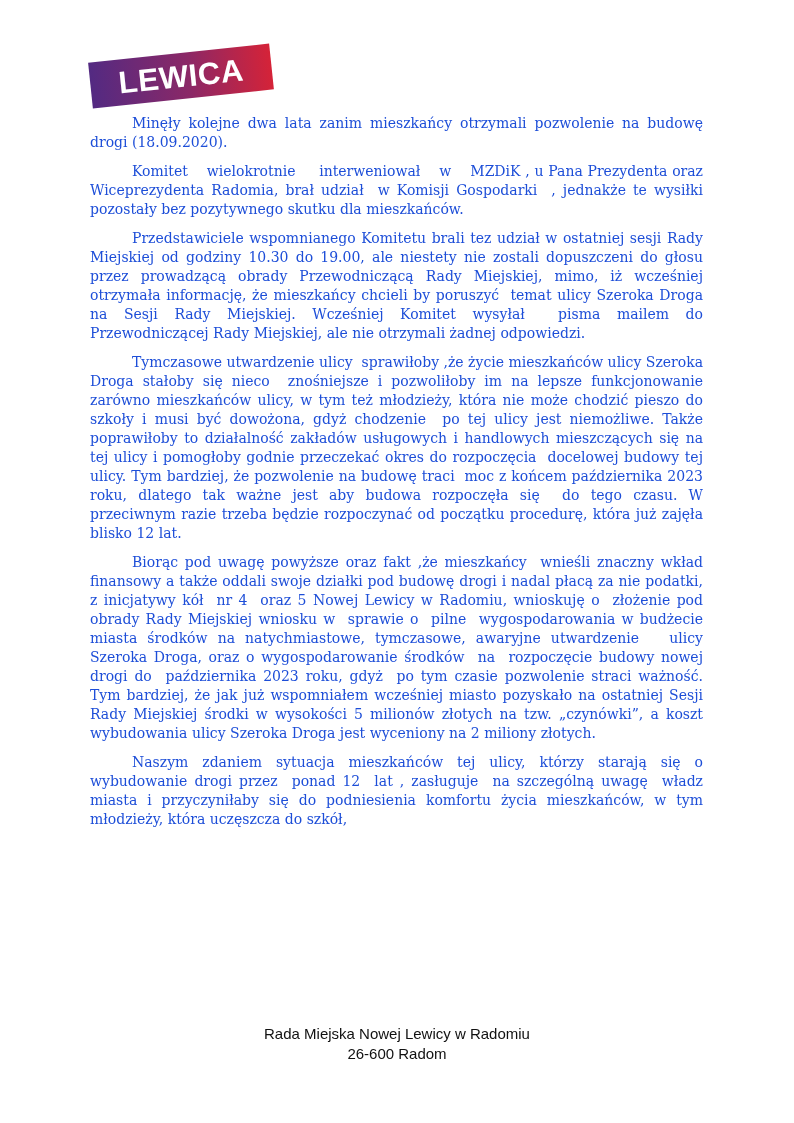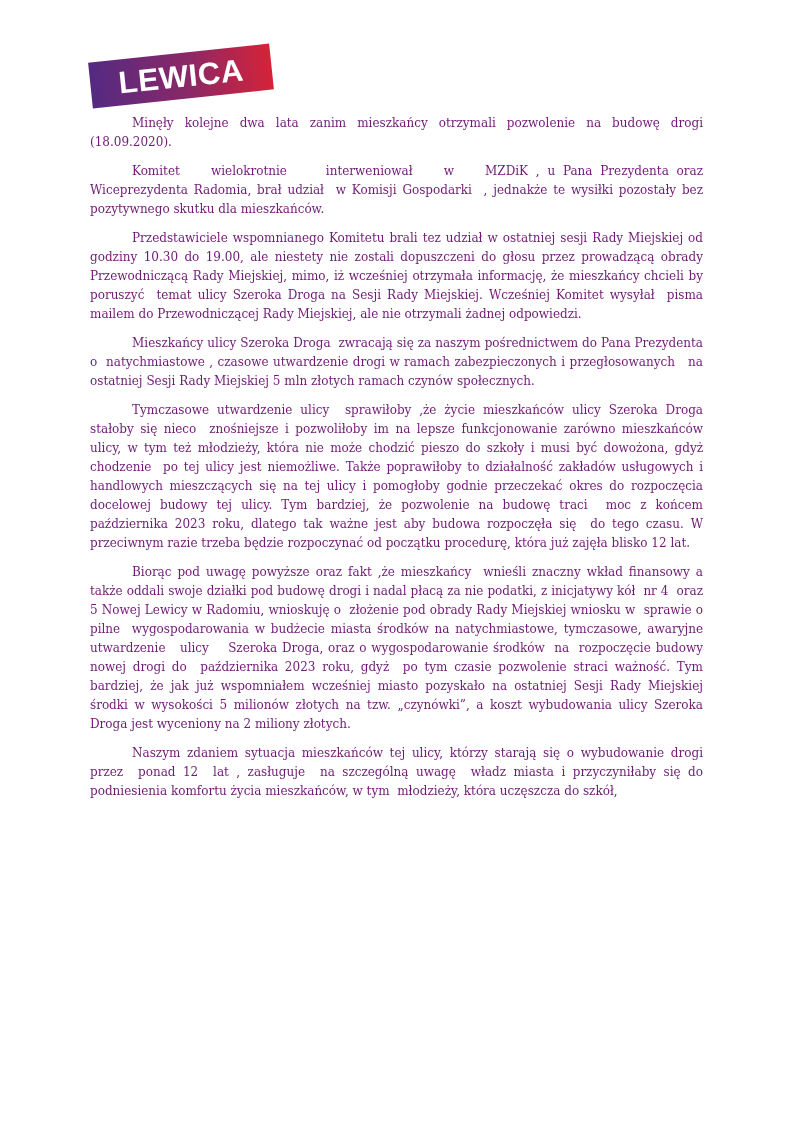--- a/index.html
+++ b/index.html
@@ -34,23 +34,23 @@
     line-height: 1;
     user-select: none;
   }
   
   .letter-body {
     position: absolute;
     left: 90px;
     top: 114px;
     width: 613px;
     font-family: "DejaVu Serif", serif;
-    font-size: 12px;
+    font-size: 14px;
     line-height: 19px;
-    color: #701a75;
+    color: #1d4ed8;
     text-align: justify;
   }
   .para {
     margin: 0 0 10px 0;
     text-indent: 42px;
     white-space: pre-wrap;
   }
   
   .letter-footer {
     position: absolute;
@@ -70,22 +70,23 @@
 <div class="page">
 
   <div class="logo-banner" style="background: linear-gradient(90deg, rgb(83, 42, 130) 0%, rgb(140, 40, 102) 55%, rgb(213, 35, 56) 100%);">
     <span class="logo-text" style="color: rgb(255, 255, 255);">LEWICA</span>
   </div>
 
   <div class="letter-body">
     <p class="para">Minęły kolejne dwa lata zanim mieszkańcy otrzymali pozwolenie na budowę drogi (18.09.2020).</p>
     <p class="para">Komitet    wielokrotnie     interweniował    w    MZDiK , u Pana Prezydenta oraz Wiceprezydenta Radomia, brał udział  w Komisji Gospodarki  , jednakże te wysiłki pozostały bez pozytywnego skutku dla mieszkańców.</p>
     <p class="para">Przedstawiciele wspomnianego Komitetu brali tez udział w ostatniej sesji Rady Miejskiej od godziny 10.30 do 19.00, ale niestety nie zostali dopuszczeni do głosu przez prowadzącą obrady Przewodniczącą Rady Miejskiej, mimo, iż wcześniej otrzymała informację, że mieszkańcy chcieli by poruszyć  temat ulicy Szeroka Droga na Sesji Rady Miejskiej. Wcześniej Komitet wysyłał  pisma mailem do Przewodniczącej Rady Miejskiej, ale nie otrzymali żadnej odpowiedzi.</p>
-    <p class="para">Mieszkańcy ulicy Szeroka Droga  zwracają się za naszym pośrednictwem do Pana Prezydenta o  natychmiastowe , czasowe utwardzenie drogi w ramach zabezpieczonych i przegłosowanych   na ostatniej Sesji Rady Miejskiej 5 mln złotych ramach czynów społecznych.</p>
     <p class="para">Tymczasowe utwardzenie ulicy  sprawiłoby ,że życie mieszkańców ulicy Szeroka Droga stałoby się nieco  znośniejsze i pozwoliłoby im na lepsze funkcjonowanie zarówno mieszkańców ulicy, w tym też młodzieży, która nie może chodzić pieszo do szkoły i musi być dowożona, gdyż chodzenie  po tej ulicy jest niemożliwe. Także poprawiłoby to działalność zakładów usługowych i handlowych mieszczących się na tej ulicy i pomogłoby godnie przeczekać okres do rozpoczęcia  docelowej budowy tej ulicy. Tym bardziej, że pozwolenie na budowę traci  moc z końcem października 2023 roku, dlatego tak ważne jest aby budowa rozpoczęła się  do tego czasu. W przeciwnym razie trzeba będzie rozpoczynać od początku procedurę, która już zajęła blisko 12 lat.</p>
     <p class="para">Biorąc pod uwagę powyższe oraz fakt ,że mieszkańcy  wnieśli znaczny wkład finansowy a także oddali swoje działki pod budowę drogi i nadal płacą za nie podatki, z inicjatywy kół  nr 4  oraz 5 Nowej Lewicy w Radomiu, wnioskuję o  złożenie pod obrady Rady Miejskiej wniosku w  sprawie o  pilne  wygospodarowania w budżecie miasta środków na natychmiastowe, tymczasowe, awaryjne utwardzenie   ulicy    Szeroka Droga, oraz o wygospodarowanie środków  na  rozpoczęcie budowy nowej drogi do  października 2023 roku, gdyż  po tym czasie pozwolenie straci ważność. Tym bardziej, że jak już wspomniałem wcześniej miasto pozyskało na ostatniej Sesji Rady Miejskiej środki w wysokości 5 milionów złotych na tzw. „czynówki”, a koszt wybudowania ulicy Szeroka Droga jest wyceniony na 2 miliony złotych.</p>
     <p class="para">Naszym zdaniem sytuacja mieszkańców tej ulicy, którzy starają się o wybudowanie drogi przez  ponad 12  lat , zasługuje  na szczególną uwagę  władz miasta i przyczyniłaby się do podniesienia komfortu życia mieszkańców, w tym  młodzieży, która uczęszcza do szkół,</p>
   </div>
 
   <div class="letter-footer">
+    <div>Rada Miejska Nowej Lewicy w Radomiu</div>
+    <div>26-600 Radom</div>
   </div>
 
 </div>
 
 </body></html>

